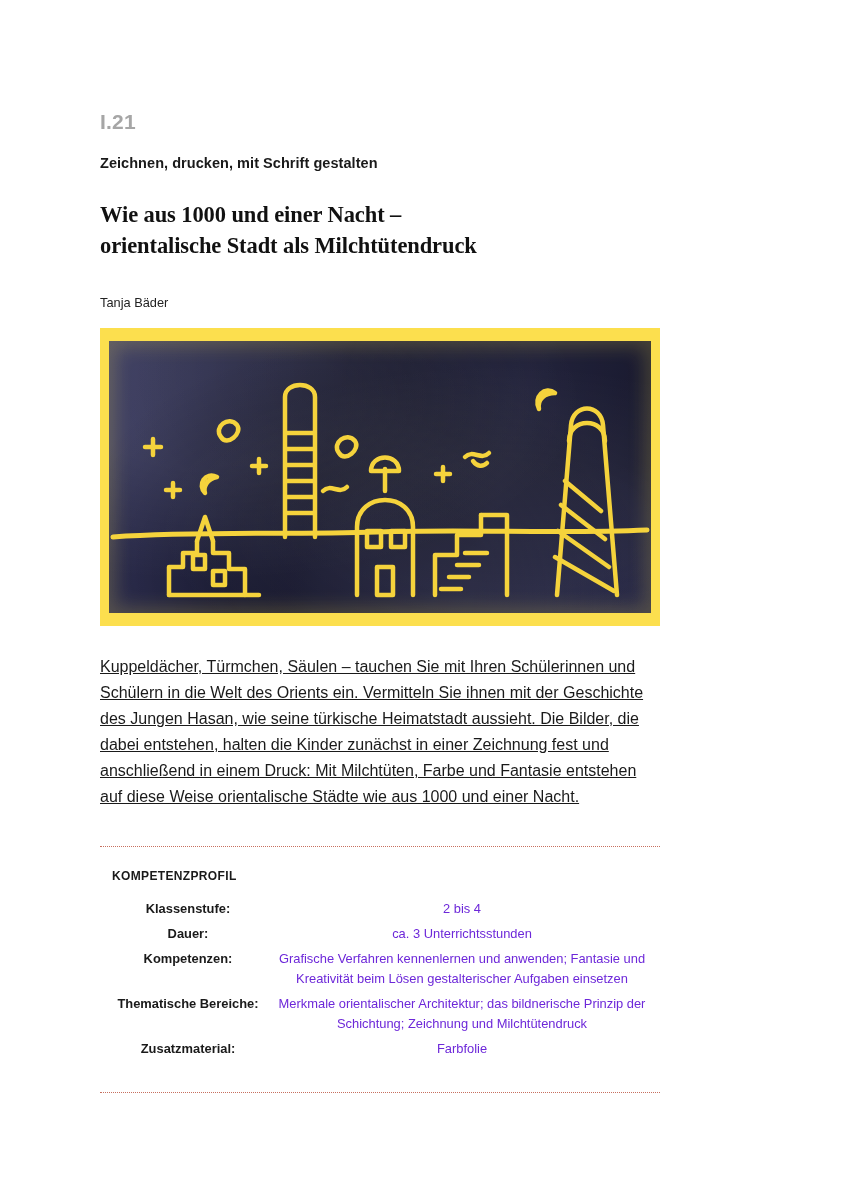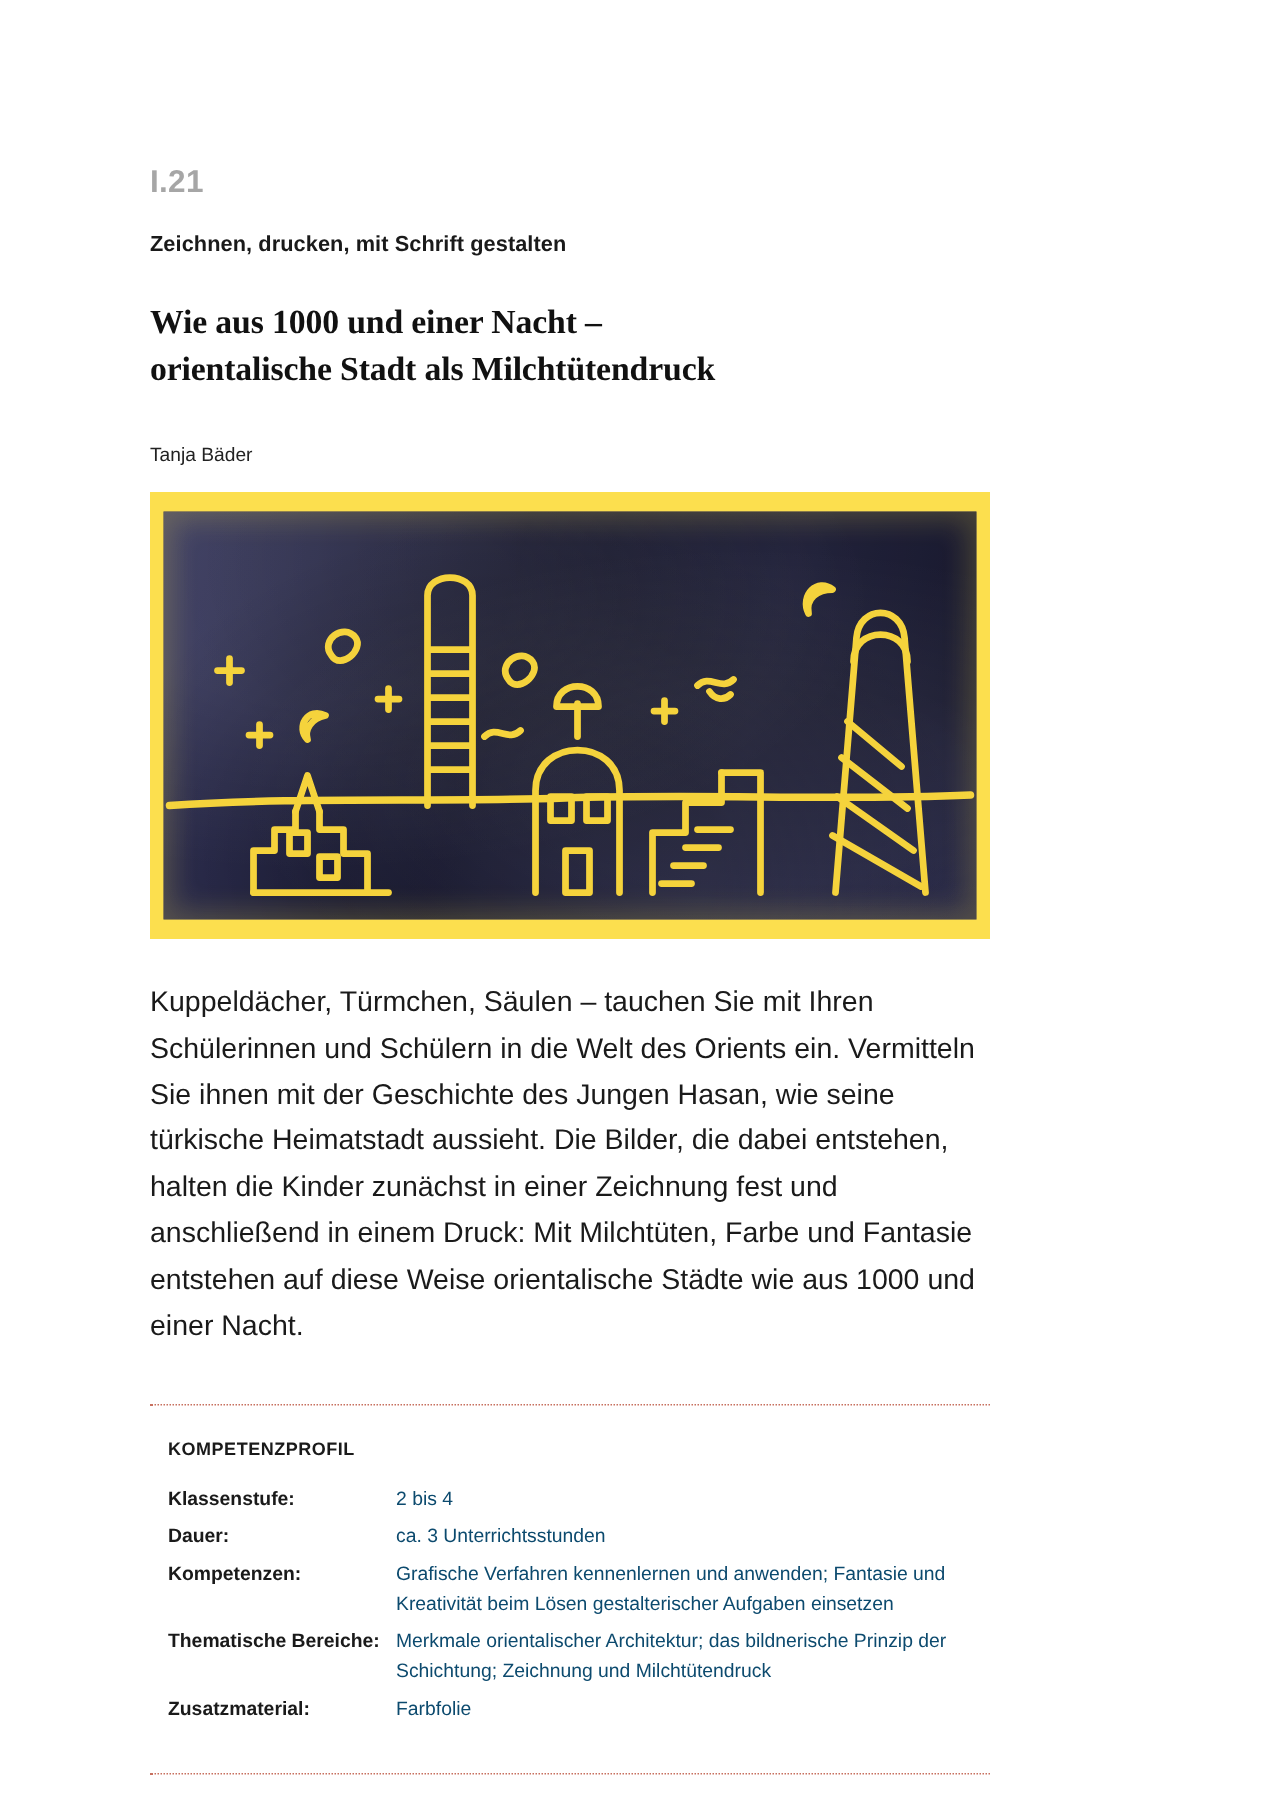--- a/index.html
+++ b/index.html
@@ -93,25 +93,26 @@
   }
   .art-svg { position: absolute; left:0; top:0; }
   .art-edge {
     position: absolute; inset: 0;
     box-shadow: inset 0 0 18px 6px rgba(252,223,78,.20);
     pointer-events: none;
   }
 
   
   .intro {
-    font-size: 19px;
+    font-size: 16px;
     line-height: 1.62;
     color: #1a1a1a;
     margin: 0 0 36px 0;
     text-align: left;
+    text-decoration: underline;
   }
 
   .divider {
     border: 0;
     border-top: 1.4px dotted #c7705f;
     margin: 0;
     width: 560px;
   }
 
   .profile {
@@ -119,34 +120,35 @@
   }
   .profile-heading {
     font-size: 12px;
     font-weight: bold;
     letter-spacing: 0.35px;
     margin: 0 0 16px 0;
   }
   table.profile-table {
     border-collapse: collapse;
     width: 548px;
+    text-align: center;
   }
   table.profile-table td {
     vertical-align: top;
     font-size: 12.9px;
     line-height: 1.55;
     padding: 0 0 5px 0;
   }
   td.label {
     width: 152px;
     font-weight: bold;
     white-space: nowrap;
     padding-right: 8px;
   }
-  td.value { color: #0c4a6e; }
+  td.value { color: #6d28d9; }
   .divider.bottom { margin-top: 14px; }
 </style>
 </head>
 <body>
 
 <div class="page">
   <div class="content">
 
     <div class="chapter-no">I.21</div>
 

